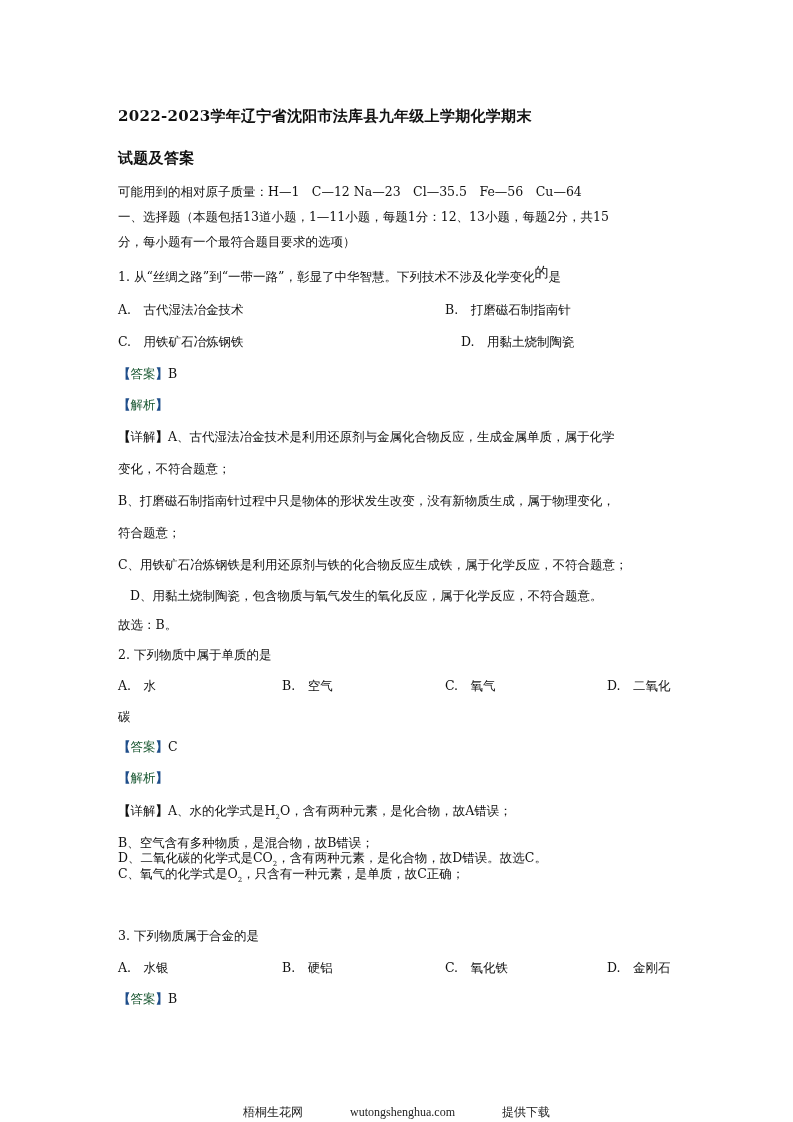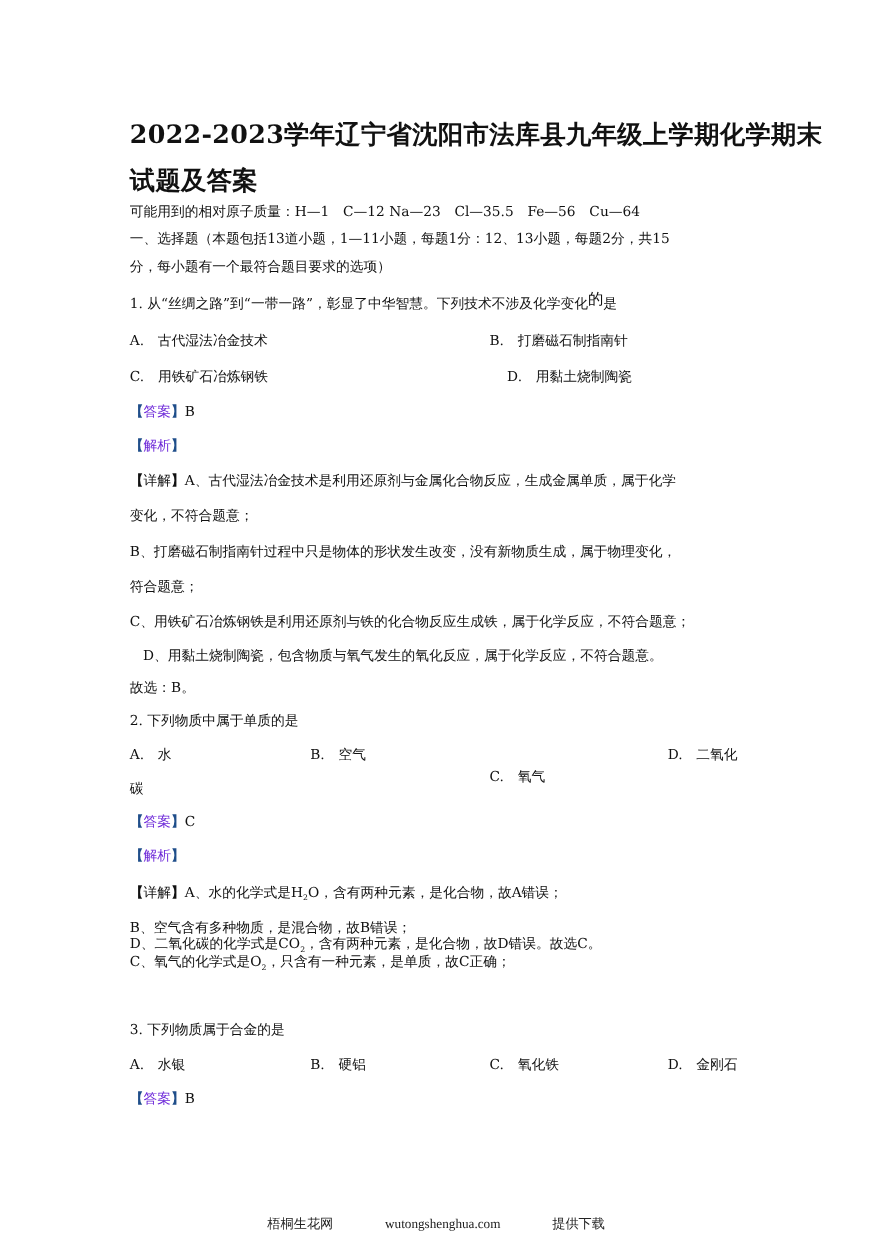--- a/index.html
+++ b/index.html
@@ -1,22 +1,22 @@
 <!DOCTYPE html>
 <html><head>
 <meta charset="utf-8">
 <style>
   html, body { margin: 0; padding: 0; background: #ffffff; }
   body { width: 793px; height: 1122px; position: relative; overflow: hidden;
          font-family: "DejaVu Serif", "Liberation Serif", serif; color: #111; }
-  .title { position: absolute; left: 118px; font-weight: bold; font-size: 23px; letter-spacing: 0.3px; white-space: nowrap; }
+  .title { position: absolute; left: 118px; font-weight: bold; font-size: 15px; letter-spacing: 0.3px; white-space: nowrap; }
   .line { position: absolute; left: 118px; font-size: 12.5px; white-space: nowrap; line-height: 16px; }
   .opt { position: absolute; font-size: 12.5px; white-space: nowrap; line-height: 16px; }
   .tag-bracket { color: #1f4e8a; font-weight: bold; }
-  .tag-text { color: #6d28d9; }
+  .tag-text { color: #14532d; }
   .small-sup { font-size: 14px; position: relative; top: -4px; }
   sub { font-size: 7px; }
   .footer { position: absolute; top: 1104px; left: 0; width: 793px; text-align: center;
             font-size: 12px; font-family: "Liberation Serif", "DejaVu Serif", serif; color: #222; }
   .footer span { margin: 0 22px; }
 </style>
 </head>
 <body>
 
 <div>
@@ -48,21 +48,21 @@
   <div class="line" style="top:461px;">变化，不符合题意；</div>
   <div class="line" style="top:493px;">B、打磨磁石制指南针过程中只是物体的形状发生改变，没有新物质生成，属于物理变化，</div>
   <div class="line" style="top:525px;">符合题意；</div>
   <div class="line" style="top:557px;">C、用铁矿石冶炼钢铁是利用还原剂与铁的化合物反应生成铁，属于化学反应，不符合题意；</div>
   <div class="line" style="top:588px;margin-left:12px;">D、用黏土烧制陶瓷，包含物质与氧气发生的氧化反应，属于化学反应，不符合题意。</div>
   <div class="line" style="top:617px;">故选：B。</div>
 
   <div class="line" style="top:647px;">2. 下列物质中属于单质的是</div>
   <div class="opt" style="top:678px; left:118px;">A.　水</div>
   <div class="opt" style="top:678px; left:282px;">B.　空气</div>
-  <div class="opt" style="top:678px; left:445px;margin-top:20px;">C.　氧气</div>
+  <div class="opt" style="top:678px; left:445px;">C.　氧气</div>
   <div class="opt" style="top:678px; left:607px;">D.　二氧化</div>
   <div class="line" style="top:709px;">碳</div>
 
   <div class="line" style="top:739px;">
     <span class="tag-bracket">【</span><span class="tag-text">答案</span><span class="tag-bracket">】</span><span>C</span>
   </div>
   <div class="line" style="top:770px;">
     <span class="tag-bracket">【</span><span class="tag-text">解析</span><span class="tag-bracket">】</span>
   </div>
   <div class="line" style="top:803px;">

